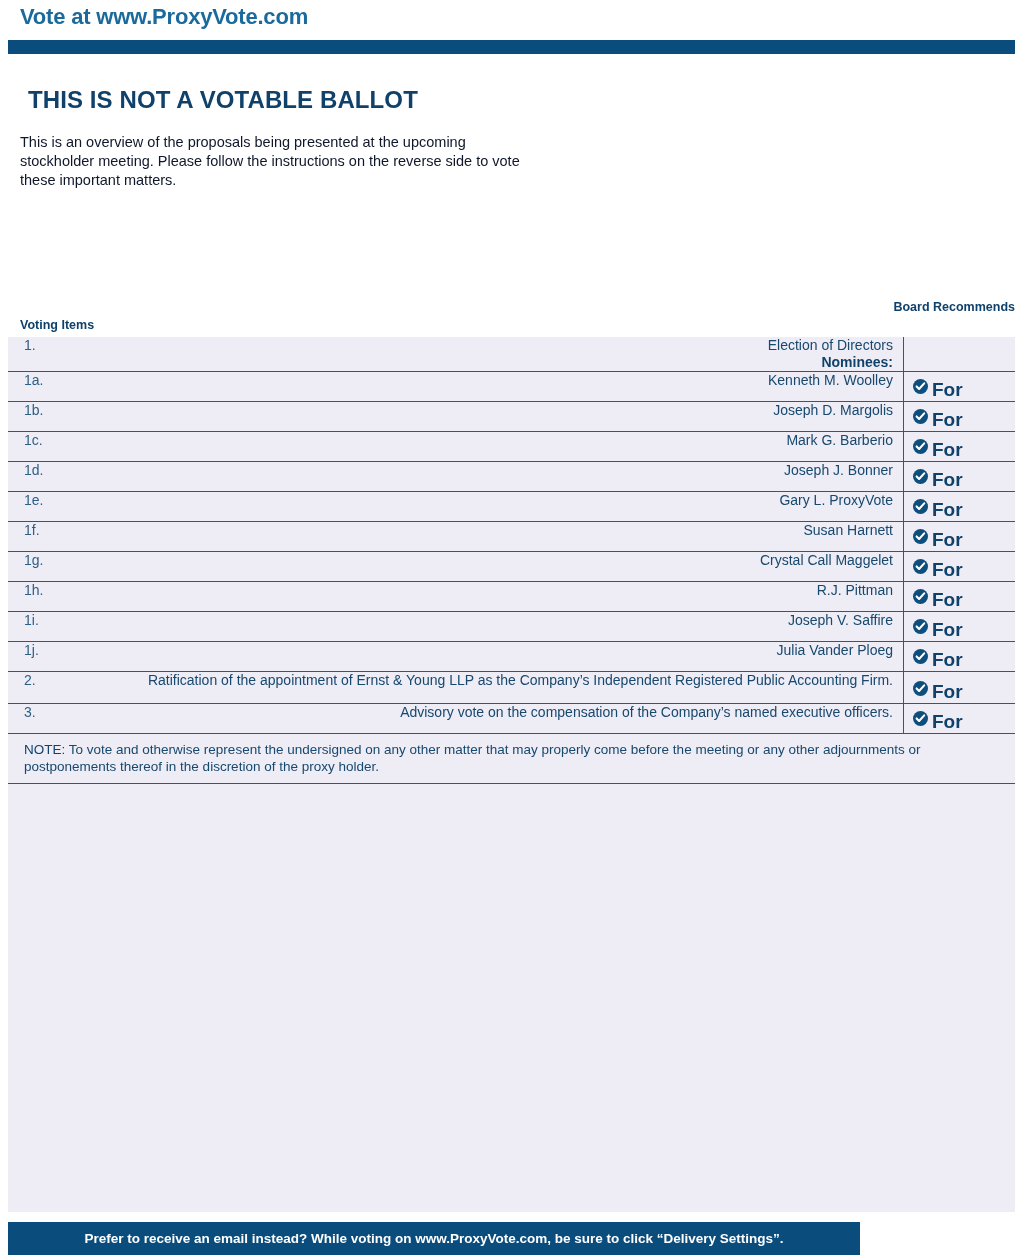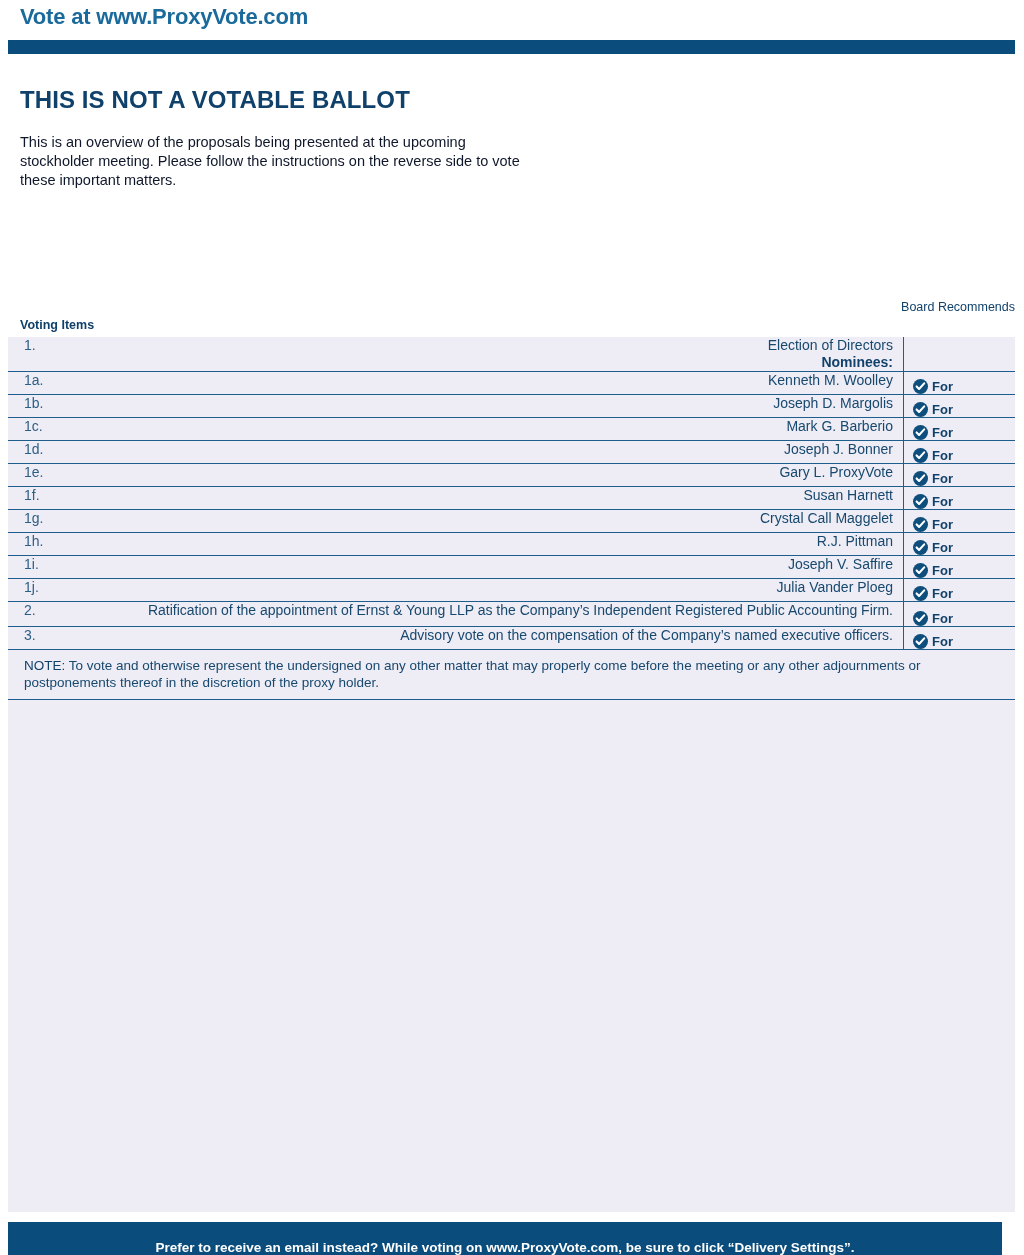--- a/index.html
+++ b/index.html
@@ -32,21 +32,21 @@
     left: 8px;
     top: 40px;
     width: 1007px;
     height: 14px;
     background: #0a4c7c;
   }
 
   
   .doc-title {
     position: absolute;
-    left: 20px;
+    left: 28px;
     top: 86px;
     font-size: 24px;
     font-weight: bold;
     color: #10416b;
     letter-spacing: 0.1px;
     white-space: nowrap;
   }
   .doc-intro {
     position: absolute;
     left: 20px;
@@ -66,21 +66,21 @@
     font-weight: bold;
     color: #10416b;
   }
   .col-head-right {
     position: absolute;
     right: 9px;
     top: 300px;
     width: 150px;
     text-align: right;
     font-size: 12.5px;
-    font-weight: normal;
+    font-weight: bold;
     line-height: 14px;
     color: #10416b;
   }
 
   
   .panel {
     position: absolute;
     left: 8px;
     top: 337px;
     width: 1007px;
@@ -131,21 +131,21 @@
     font-weight: bold;
     color: #10416b;
   }
 
   
   .rec {
     display: flex;
     align-items: flex-start;
     gap: 4px;
     padding-top: 7px;
-    font-size: 13px;
+    font-size: 19px;
     font-weight: bold;
     color: #10416b;
     white-space: nowrap;
   }
   .rec.pad-tall { padding-top: 9px; }
   .check-badge {
     width: 15px;
     height: 15px;
     flex: 0 0 15px;
     border-radius: 50%;
@@ -168,25 +168,25 @@
   .note-kw {
     font-weight: normal;
     color: #10416b;
   }
 
   
   .footer-bar {
     position: absolute;
     left: 8px;
     top: 1222px;
-    width: 994px;
+    width: 852px;
     height: 33px;
     background: #0a4c7c;
     display: flex;
-    align-items: flex-end;
+    align-items: center;
     justify-content: center;
   }
   .footer-text {
     font-size: 13.5px;
     font-weight: bold;
     color: #ffffff;
     white-space: nowrap;
   }
 </style>
 </head>

